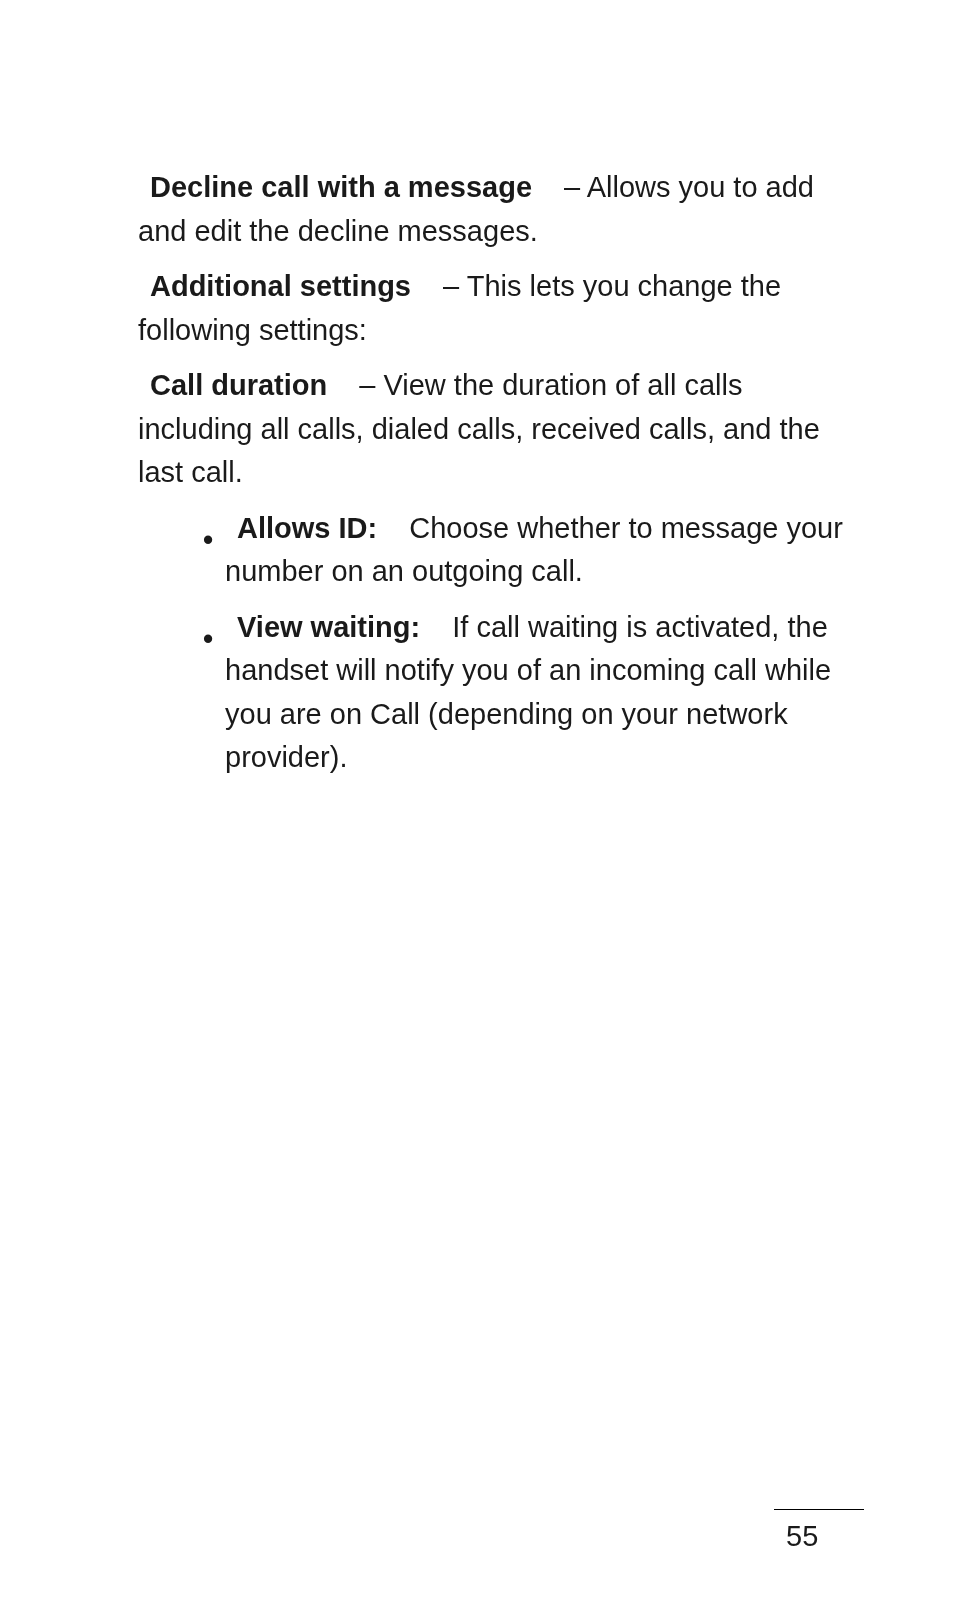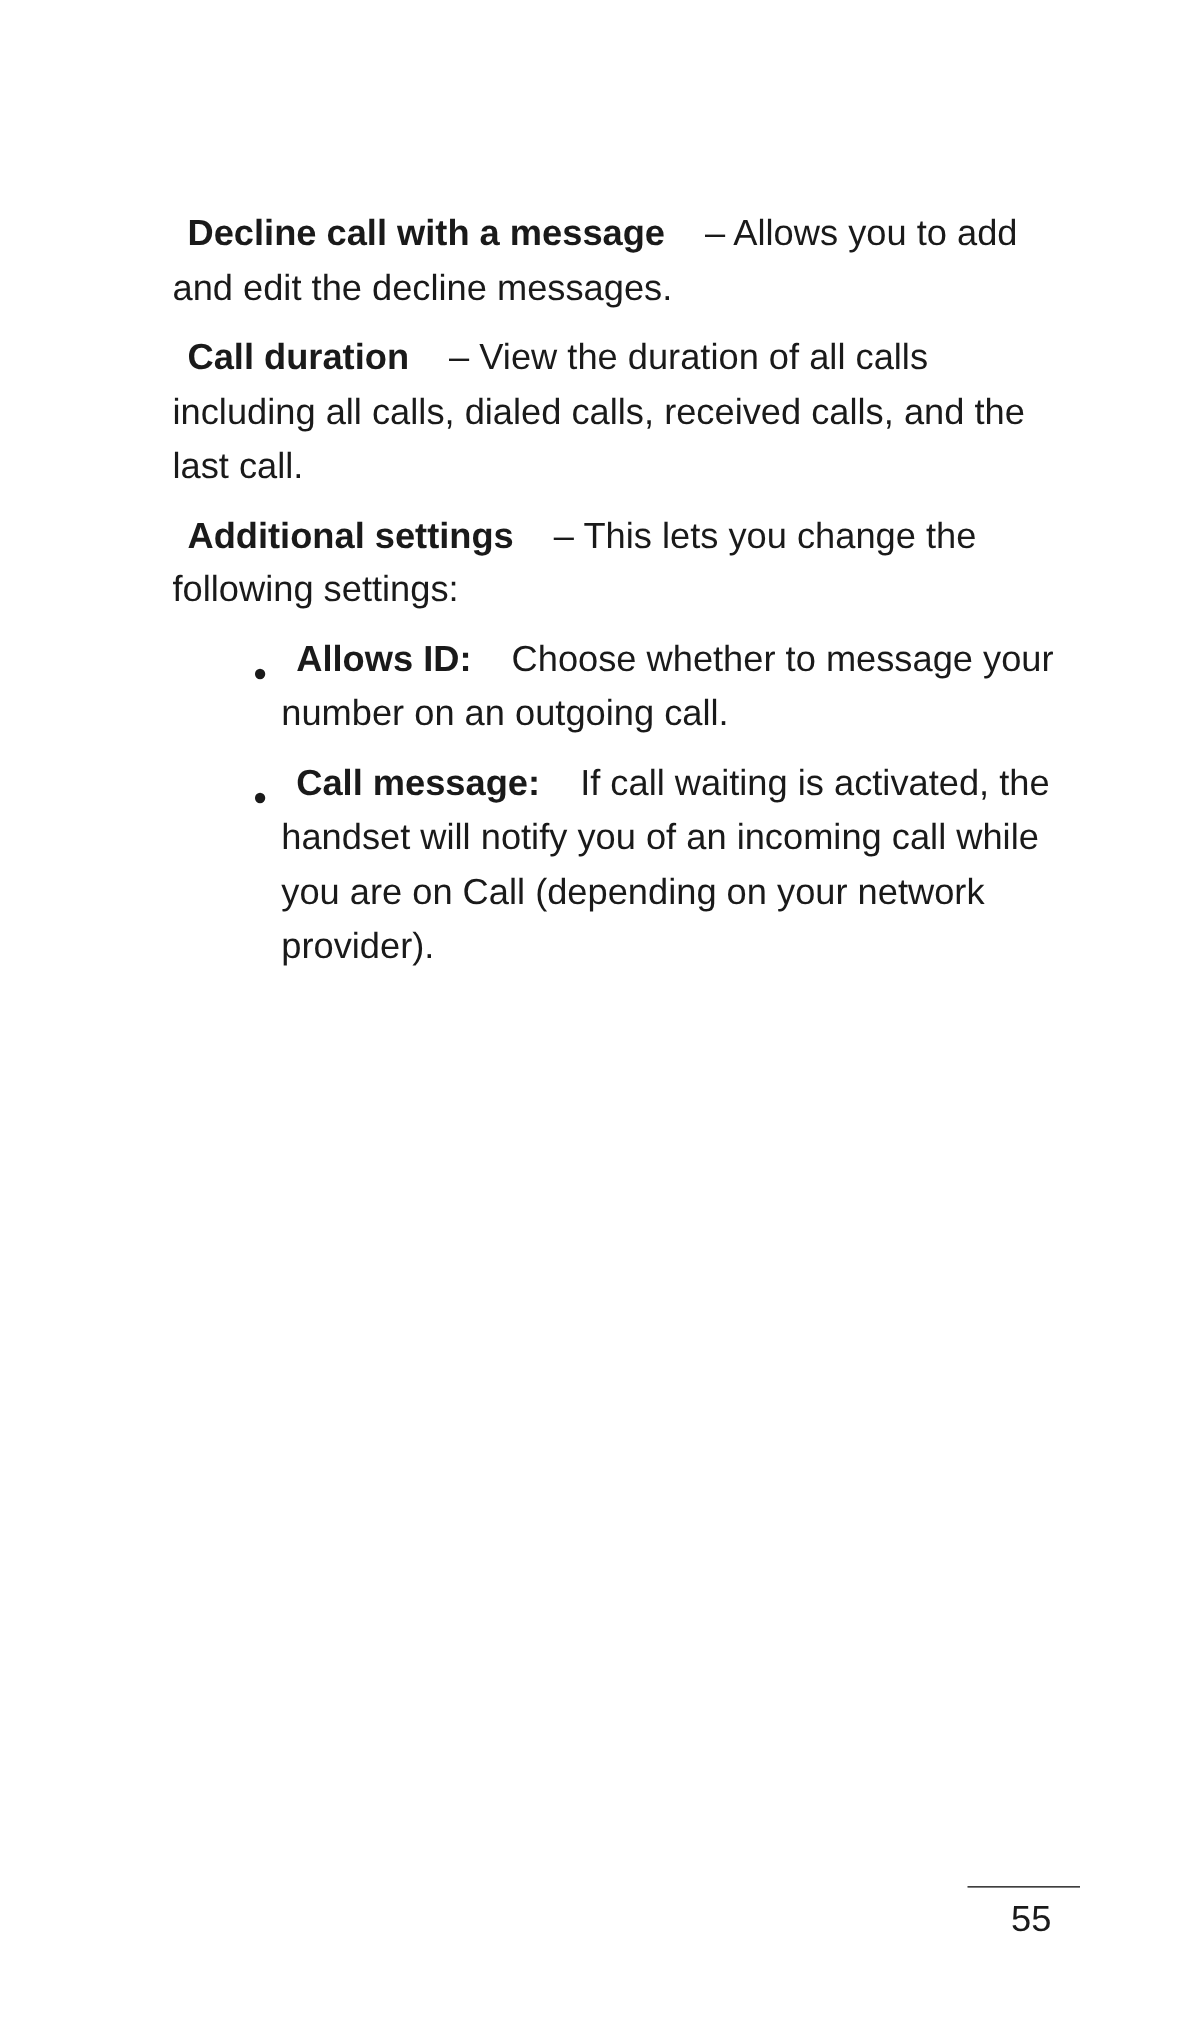--- a/index.html
+++ b/index.html
@@ -38,50 +38,50 @@
       position: absolute;
       left: -34px;
       top: 0;
       font-weight: bold;
     }
     .page-number {
       position: absolute;
       bottom: 80px;
       right: 90px;
       font-size: 29px;
-      text-align: center;
+      text-align: left;
     }
     .page-number-line {
       border-top: 1.5px solid #000;
       width: 90px;
       margin-bottom: 10px;
       margin-left: auto;
     }
   </style>
 </head>
 <body>
 
 <div class="content">
   <div class="para">
     <span class="bold">Decline call with a message</span><span> – Allows you to add and edit the decline messages.</span>
   </div>
   <div class="para">
-    <span class="bold">Call duration</span><span> – View the duration of all calls including all calls, dialed calls, received calls, and the last call.</span>
+    <span class="bold">Additional settings</span><span> – This lets you change the following settings:</span>
   </div>
   <div class="para">
-    <span class="bold">Additional settings</span><span> – This lets you change the following settings:</span>
+    <span class="bold">Call duration</span><span> – View the duration of all calls including all calls, dialed calls, received calls, and the last call.</span>
   </div>
   <div class="list">
     <div class="list-item">
       <span class="bullet">•</span>
       <span class="bold">Allows ID:</span><span> Choose whether to message your number on an outgoing call.</span>
     </div>
     <div class="list-item">
       <span class="bullet">•</span>
-      <span class="bold">Call message:</span><span> If call waiting is activated, the handset will notify you of an incoming call while you are on Call (depending on your network provider).</span>
+      <span class="bold">View waiting:</span><span> If call waiting is activated, the handset will notify you of an incoming call while you are on Call (depending on your network provider).</span>
     </div>
   </div>
 </div>
 
 <div class="page-number">
   <div class="page-number-line"></div>
   <span>55</span>
 </div>
 
 </body></html>

